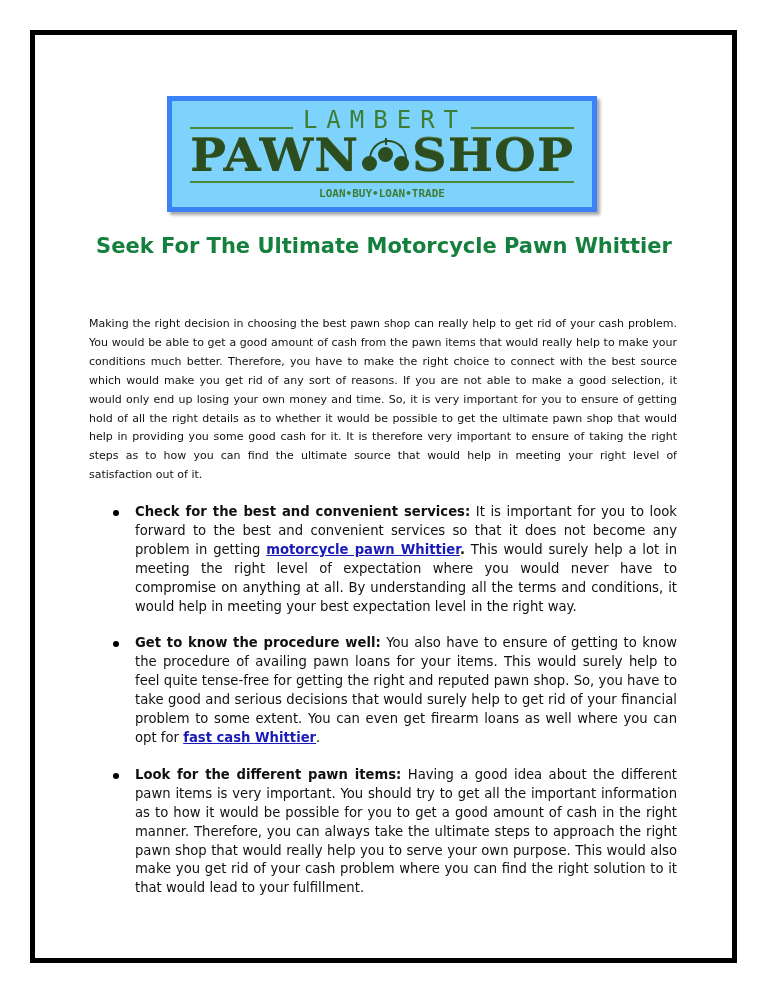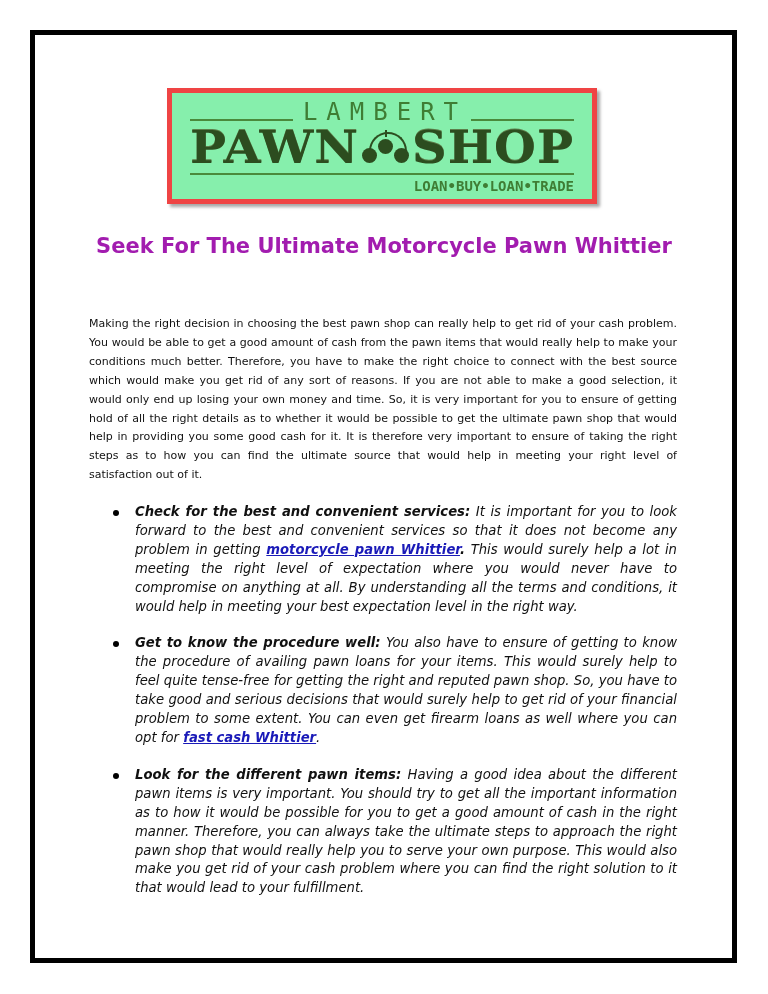--- a/index.html
+++ b/index.html
@@ -1,47 +1,47 @@
 <!DOCTYPE html>
 <html><head>
 <meta charset="utf-8">
 <style>
   html, body { margin: 0; padding: 0; background: #ffffff; }
   body { width: 768px; height: 994px; position: relative; overflow: hidden;
          font-family: "DejaVu Sans", "Liberation Sans", sans-serif; color: #111; }
   .page-frame { position: absolute; left: 30px; top: 30px; width: 697px; height: 923px;
                 border: 5px solid #000; }
-  .logo-box { position: absolute; left: 167px; top: 88px; width: 420px; height: 106px;
-              border: 5px solid #ef4444; background: #86efac;
+  .logo-box { position: absolute; left: 167px; top: 96px; width: 420px; height: 106px;
+              border: 5px solid #3b82f6; background: #7dd3fc;
               box-shadow: 3px 3px 3px rgba(0,0,0,0.35); }
   .logo-top { position: absolute; left: 18px; right: 18px; top: 6px; height: 26px;
               display: flex; align-items: flex-end; }
   .logo-rule { flex: 1; height: 2px; background: #4a8a3c; margin-bottom: 4px; }
   .logo-lambert { font-family: "DejaVu Sans Mono", monospace; color: #3f7d34;
                   font-size: 24px; letter-spacing: 9px; padding: 0 4px 0 10px; line-height: 26px; }
   .logo-main { position: absolute; left: 18px; right: 18px; top: 32px; height: 44px;
                display: flex; align-items: center; justify-content: center; }
   .logo-word { font-family: "DejaVu Serif", serif; font-weight: bold; font-size: 48px;
                color: #2c4d1f; letter-spacing: 1px; line-height: 44px;
                text-shadow: 0 -1px 0 #5d7f4b; transform: scaleY(0.95); }
   .logo-balls { position: relative; width: 54px; height: 34px; }
   .logo-balls .arc { position: absolute; left: 10px; top: 2px; width: 34px; height: 18px;
                      border: 2px solid #2c4d1f; border-bottom: none; border-radius: 20px 20px 0 0; }
   .logo-balls .tick { position: absolute; left: 26px; top: 0; width: 2px; height: 7px; background: #2c4d1f; }
   .logo-balls .ball { position: absolute; width: 15px; height: 15px; border-radius: 50%; background: #2c4d1f; }
   .logo-bottom-rule { position: absolute; left: 18px; right: 18px; top: 80px; height: 2px; background: #4a8a3c; }
   .logo-tagline { position: absolute; left: 18px; right: 18px; top: 86px; display: flex;
-                  justify-content: flex-end; font-family: "DejaVu Sans Mono", monospace;
-                  color: #3f7d34; font-size: 14px; font-weight: bold; line-height: 14px; }
+                  justify-content: center; font-family: "DejaVu Sans Mono", monospace;
+                  color: #3f7d34; font-size: 11px; font-weight: bold; line-height: 14px; }
   .logo-tagline span { letter-spacing: 0; }
   .title { position: absolute; left: 80px; width: 608px; top: 219px; text-align: center;
-           font-family: "DejaVu Sans", sans-serif; font-weight: bold; font-size: 21px; line-height: 27px; color: #a21caf; }
+           font-family: "DejaVu Sans", sans-serif; font-weight: bold; font-size: 21px; line-height: 27px; color: #15803d; }
   .intro { position: absolute; left: 89px; width: 588px; top: 304px;
            font-size: 11px; line-height: 18.9px; text-align: justify; }
-  .bullets { position: absolute; left: 89px; width: 588px; top: 503px; margin: 0; padding: 0; list-style: none; font-style: italic; }
+  .bullets { position: absolute; left: 89px; width: 588px; top: 503px; margin: 0; padding: 0; list-style: none; }
   .bullet { position: relative; padding-left: 46px; font-size: 13.2px; line-height: 18.9px;
             text-align: justify; margin-bottom: 18px; }
   .bullet-dot { position: absolute; left: 24px; top: 7px; width: 6px; height: 6px; border-radius: 50%; background: #000; }
   .bullet-heading { font-weight: bold; }
   .link { color: #1a1ab8; font-weight: bold; text-decoration: underline; }
 </style>
 </head>
 <body>
 
 <div class="page-frame"></div>

